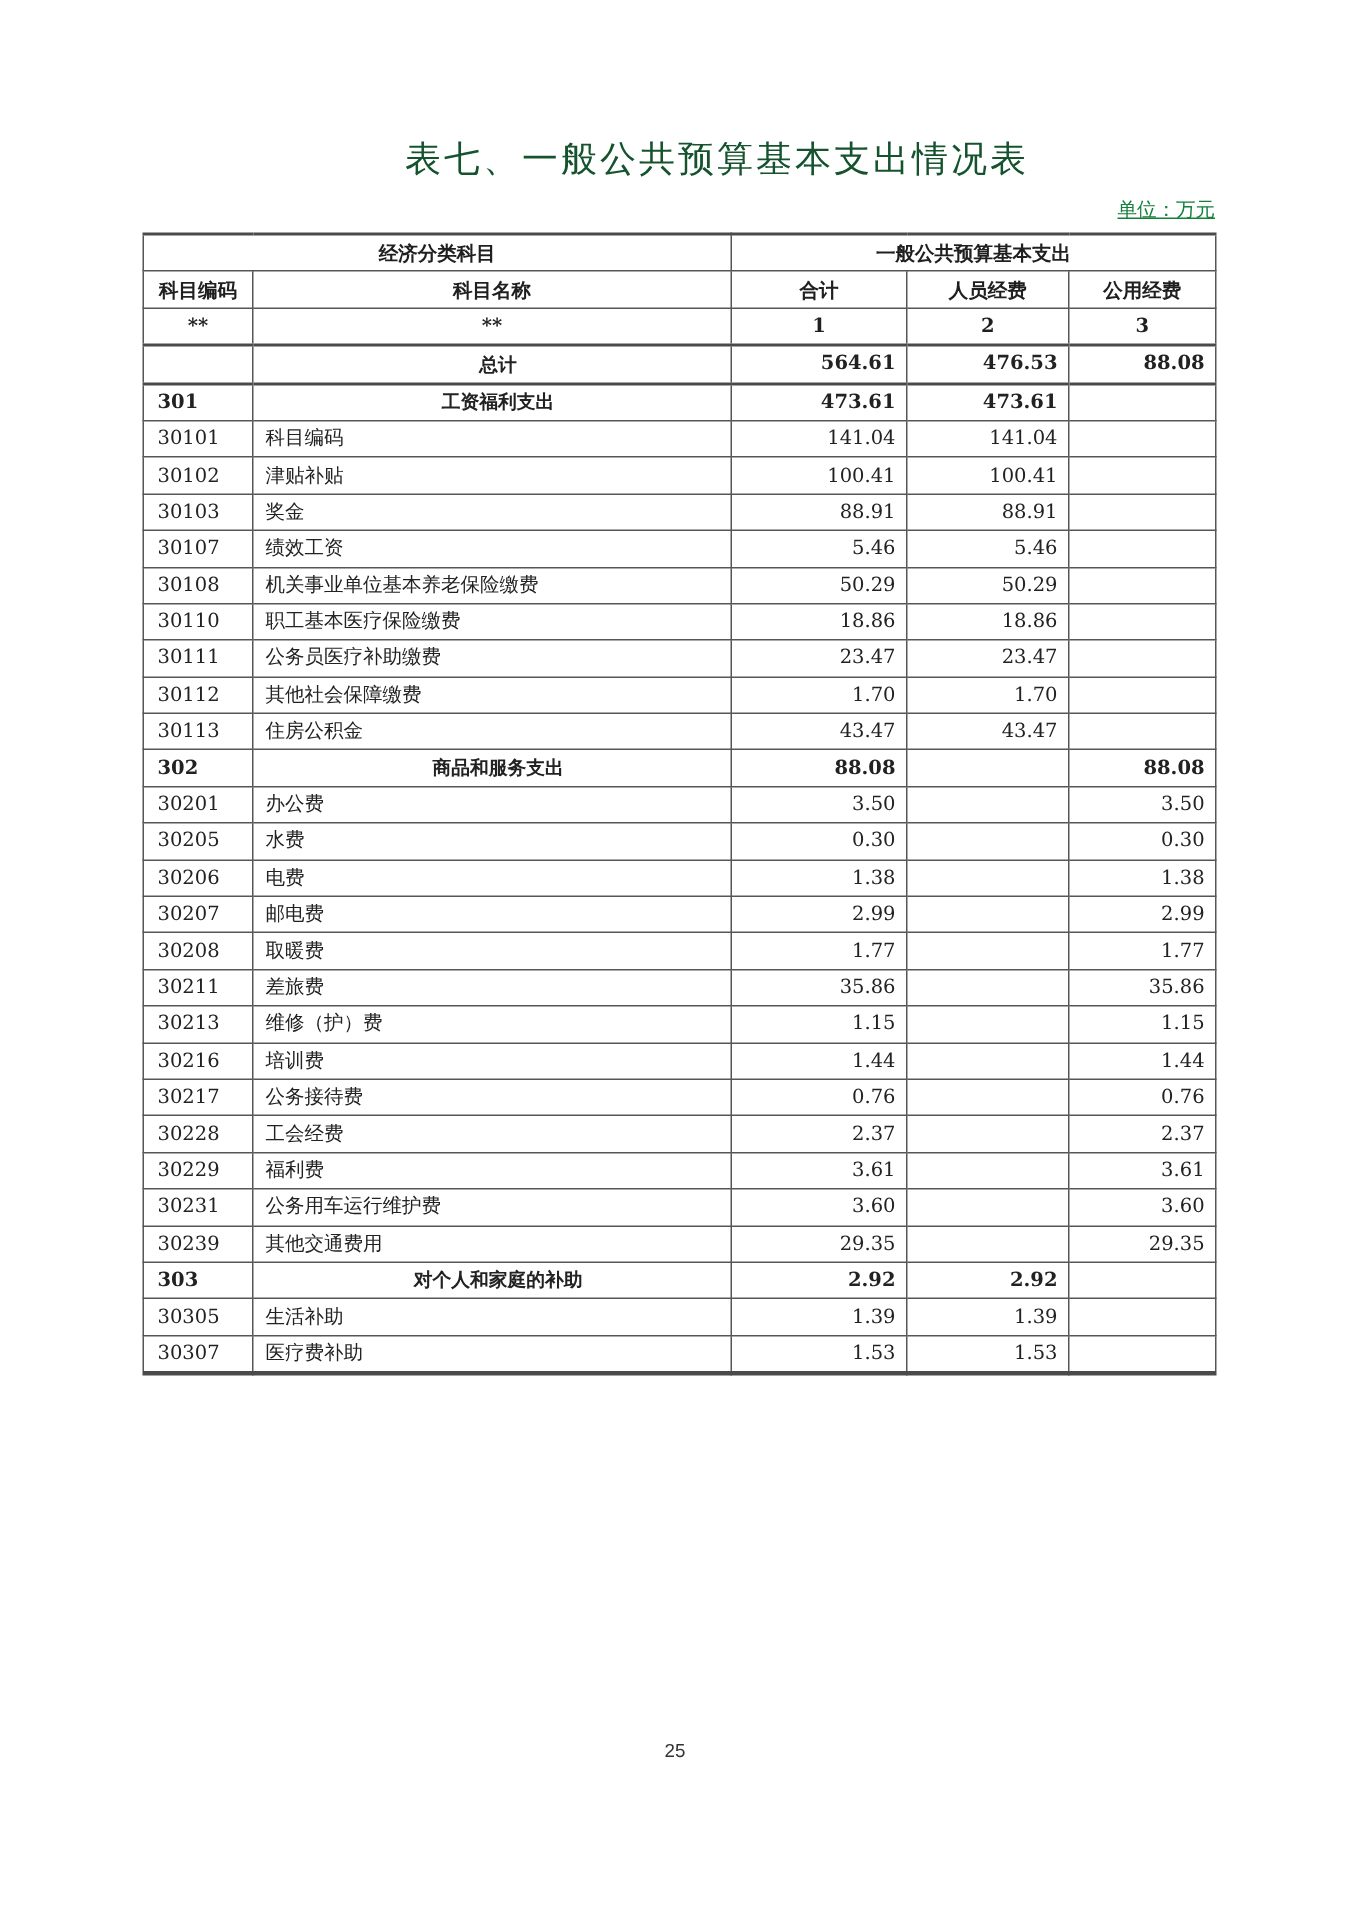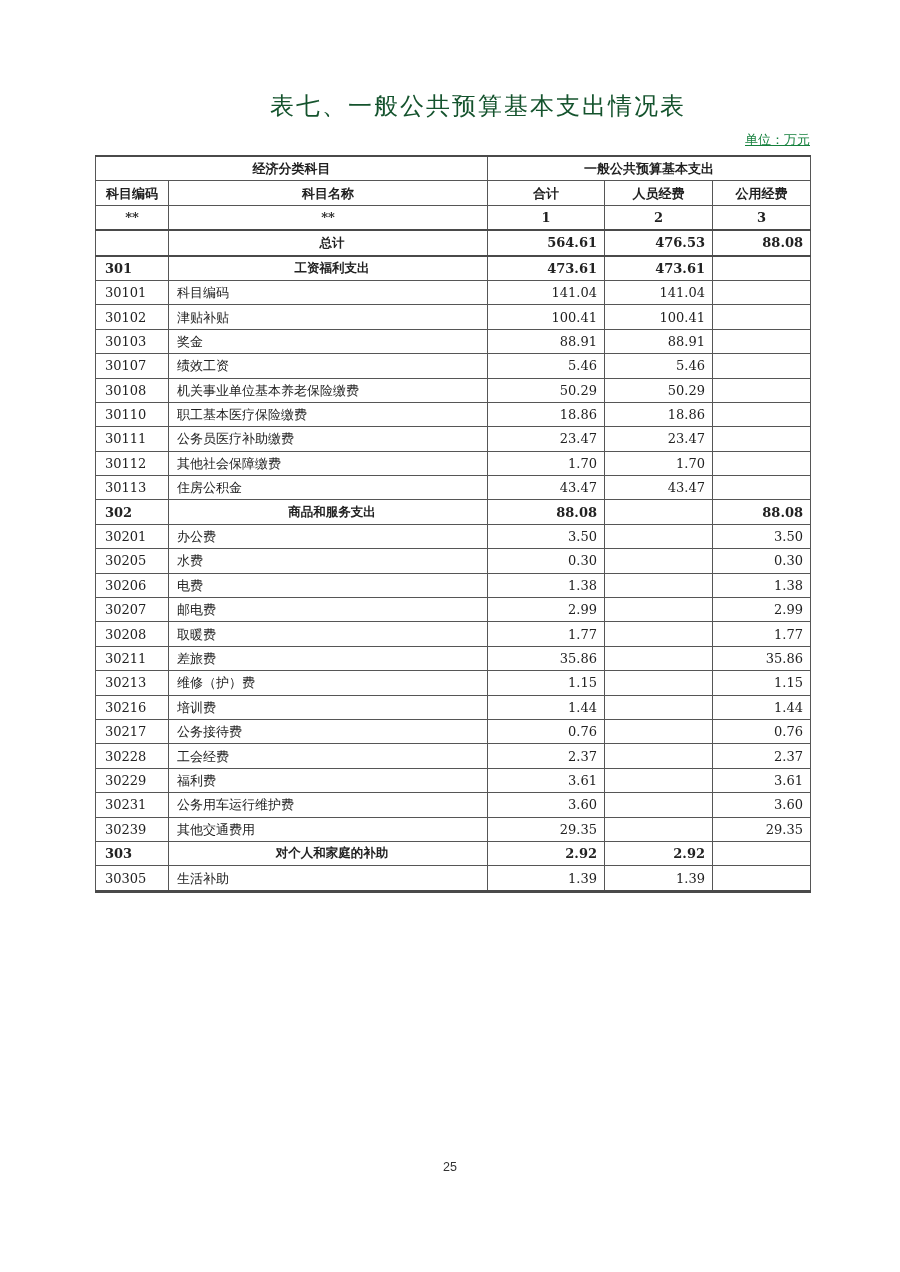--- a/index.html
+++ b/index.html
@@ -313,18 +313,25 @@
           <td class="num">2.92</td>
           <td class="num"></td>
         </tr>
         <tr>
           <td class="code">30305</td>
           <td class="name">生活补助</td>
           <td class="num">1.39</td>
           <td class="num">1.39</td>
           <td class="num"></td>
         </tr>
+        <tr>
+          <td class="code">30307</td>
+          <td class="name">医疗费补助</td>
+          <td class="num">1.53</td>
+          <td class="num">1.53</td>
+          <td class="num"></td>
+        </tr>
       </tbody>
   </table>
 
   <div class="page-number">25</div>
 
 </div>
 
 </body></html>

